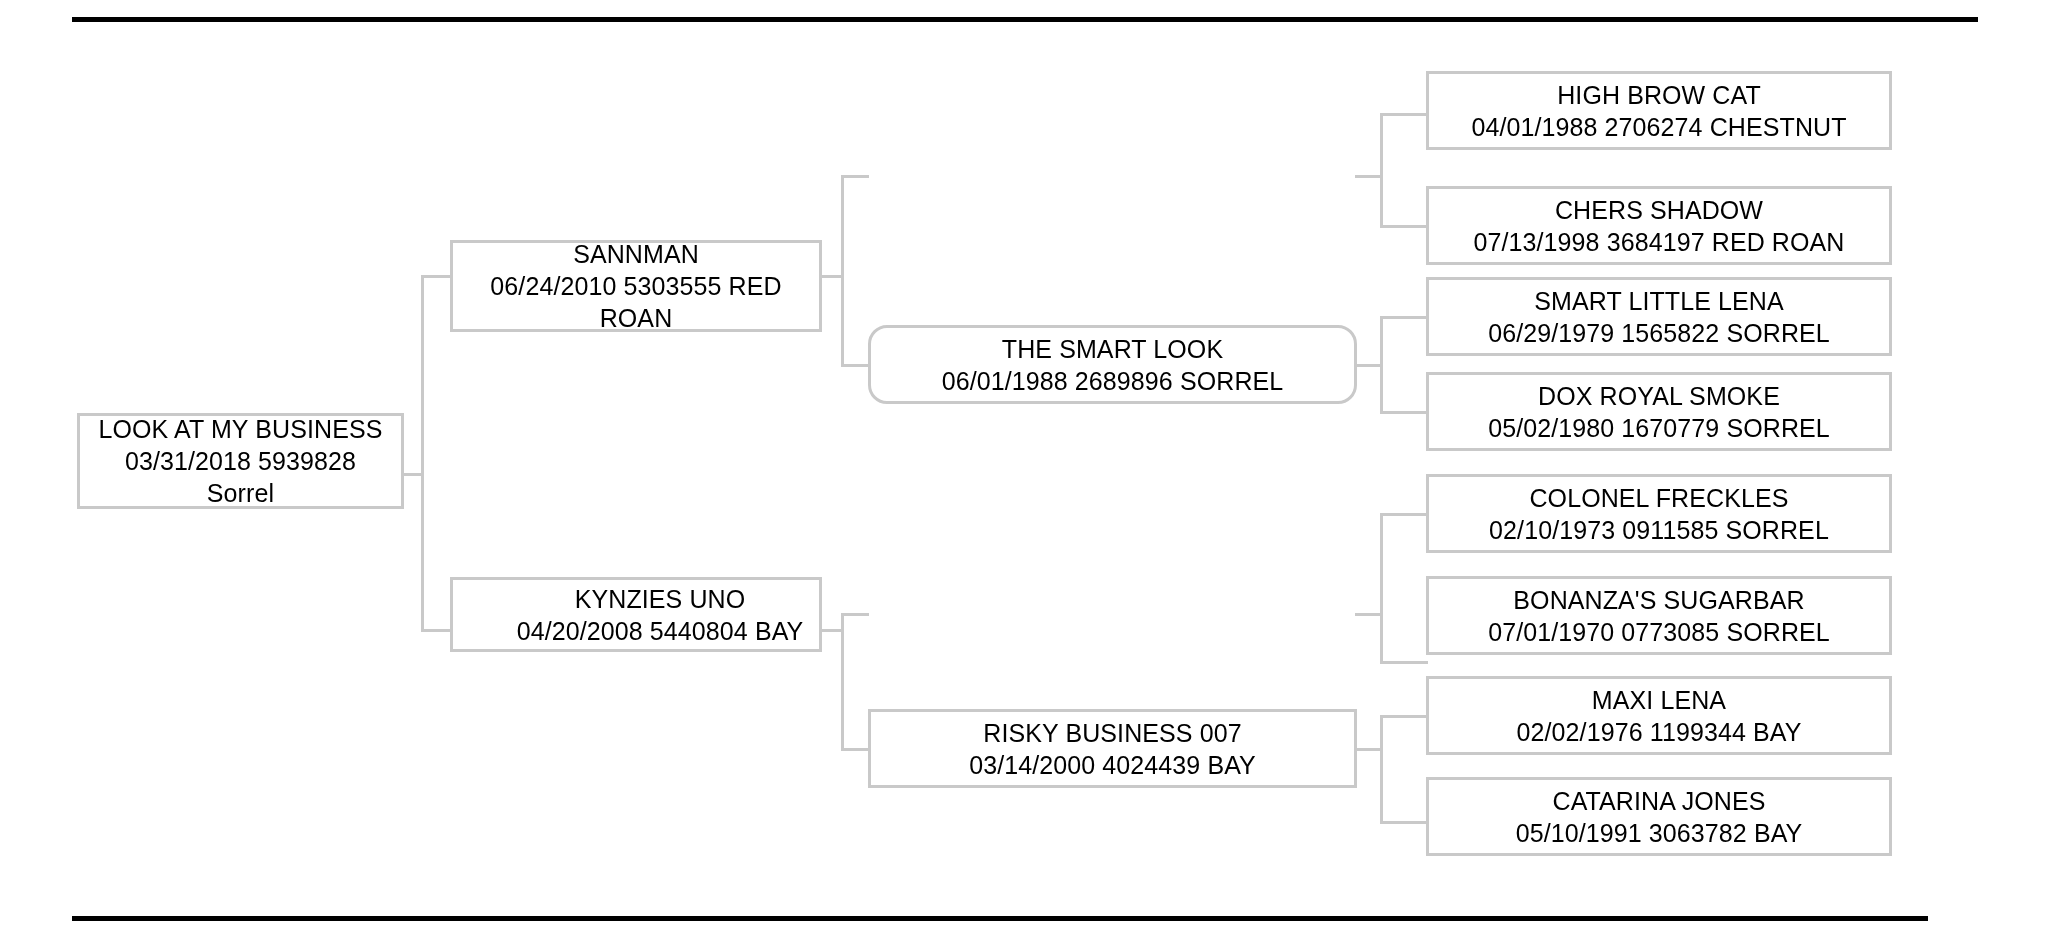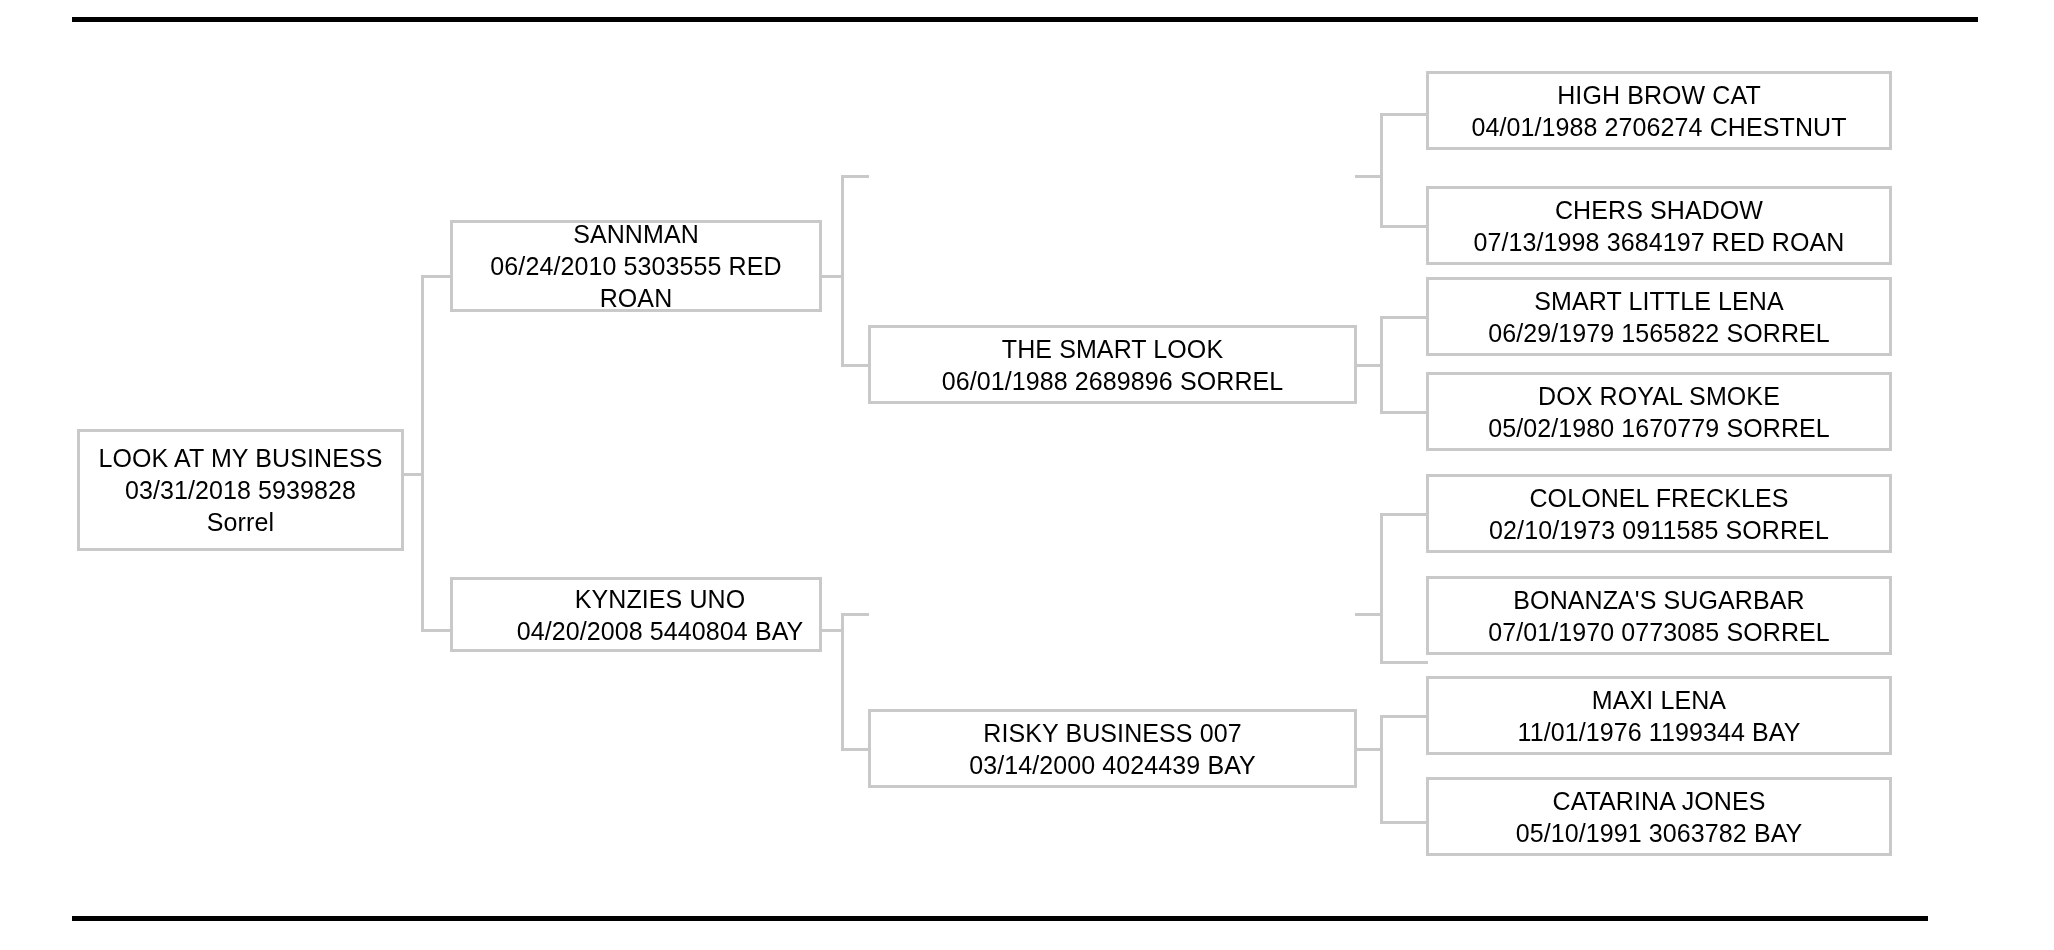--- a/index.html
+++ b/index.html
@@ -97,37 +97,37 @@
   <div class="conn v" style="left:1380px; top:613px; width:3px; height:51px;"></div>
   <div class="conn h" style="left:1380px; top:513px; width:48px;"></div>
   <div class="conn h" style="left:1380px; top:661px; width:48px;"></div>
 
   <div class="conn h" style="left:1355px; top:748px; width:28px;"></div>
   <div class="conn v" style="left:1380px; top:715px; width:3px; height:36px;"></div>
   <div class="conn v" style="left:1380px; top:748px; width:3px; height:76px;"></div>
   <div class="conn h" style="left:1380px; top:715px; width:48px;"></div>
   <div class="conn h" style="left:1380px; top:821px; width:48px;"></div>
 
-  <div class="node" style="left:77px; top:429px; width:327px; height:122px;">
+  <div class="node" style="left:77px; top:413px; width:327px; height:96px;">
     <span class="txt">LOOK AT MY BUSINESS
 03/31/2018 5939828 Sorrel</span>
   </div>
 
-  <div class="node" style="left:450px; top:220px; width:372px; height:92px;">
+  <div class="node" style="left:450px; top:240px; width:372px; height:92px;">
     <span class="txt">SANNMAN
 06/24/2010 5303555 RED ROAN</span>
   </div>
 
   <div class="node" style="left:450px; top:577px; width:372px; height:75px;padding-left:48px;">
     <span class="txt">KYNZIES UNO
 04/20/2008 5440804 BAY</span>
   </div>
 
 
-  <div class="node" style="left:868px; top:325px; width:489px; height:79px;">
+  <div class="node" style="left:868px; top:325px; width:489px; height:79px;border-radius:19px;">
     <span class="txt">THE SMART LOOK
 06/01/1988 2689896 SORREL</span>
   </div>
 
 
   <div class="node" style="left:868px; top:709px; width:489px; height:79px;">
     <span class="txt">RISKY BUSINESS 007
 03/14/2000 4024439 BAY</span>
   </div>
 
@@ -156,21 +156,21 @@
 02/10/1973 0911585 SORREL</span>
   </div>
 
   <div class="node" style="left:1426px; top:576px; width:466px; height:79px;">
     <span class="txt">BONANZA'S SUGARBAR
 07/01/1970 0773085 SORREL</span>
   </div>
 
   <div class="node" style="left:1426px; top:676px; width:466px; height:79px;">
     <span class="txt">MAXI LENA
-11/01/1976 1199344 BAY</span>
+02/02/1976 1199344 BAY</span>
   </div>
 
   <div class="node" style="left:1426px; top:777px; width:466px; height:79px;">
     <span class="txt">CATARINA JONES
 05/10/1991 3063782 BAY</span>
   </div>
 
 </div>
 
 </body></html>

